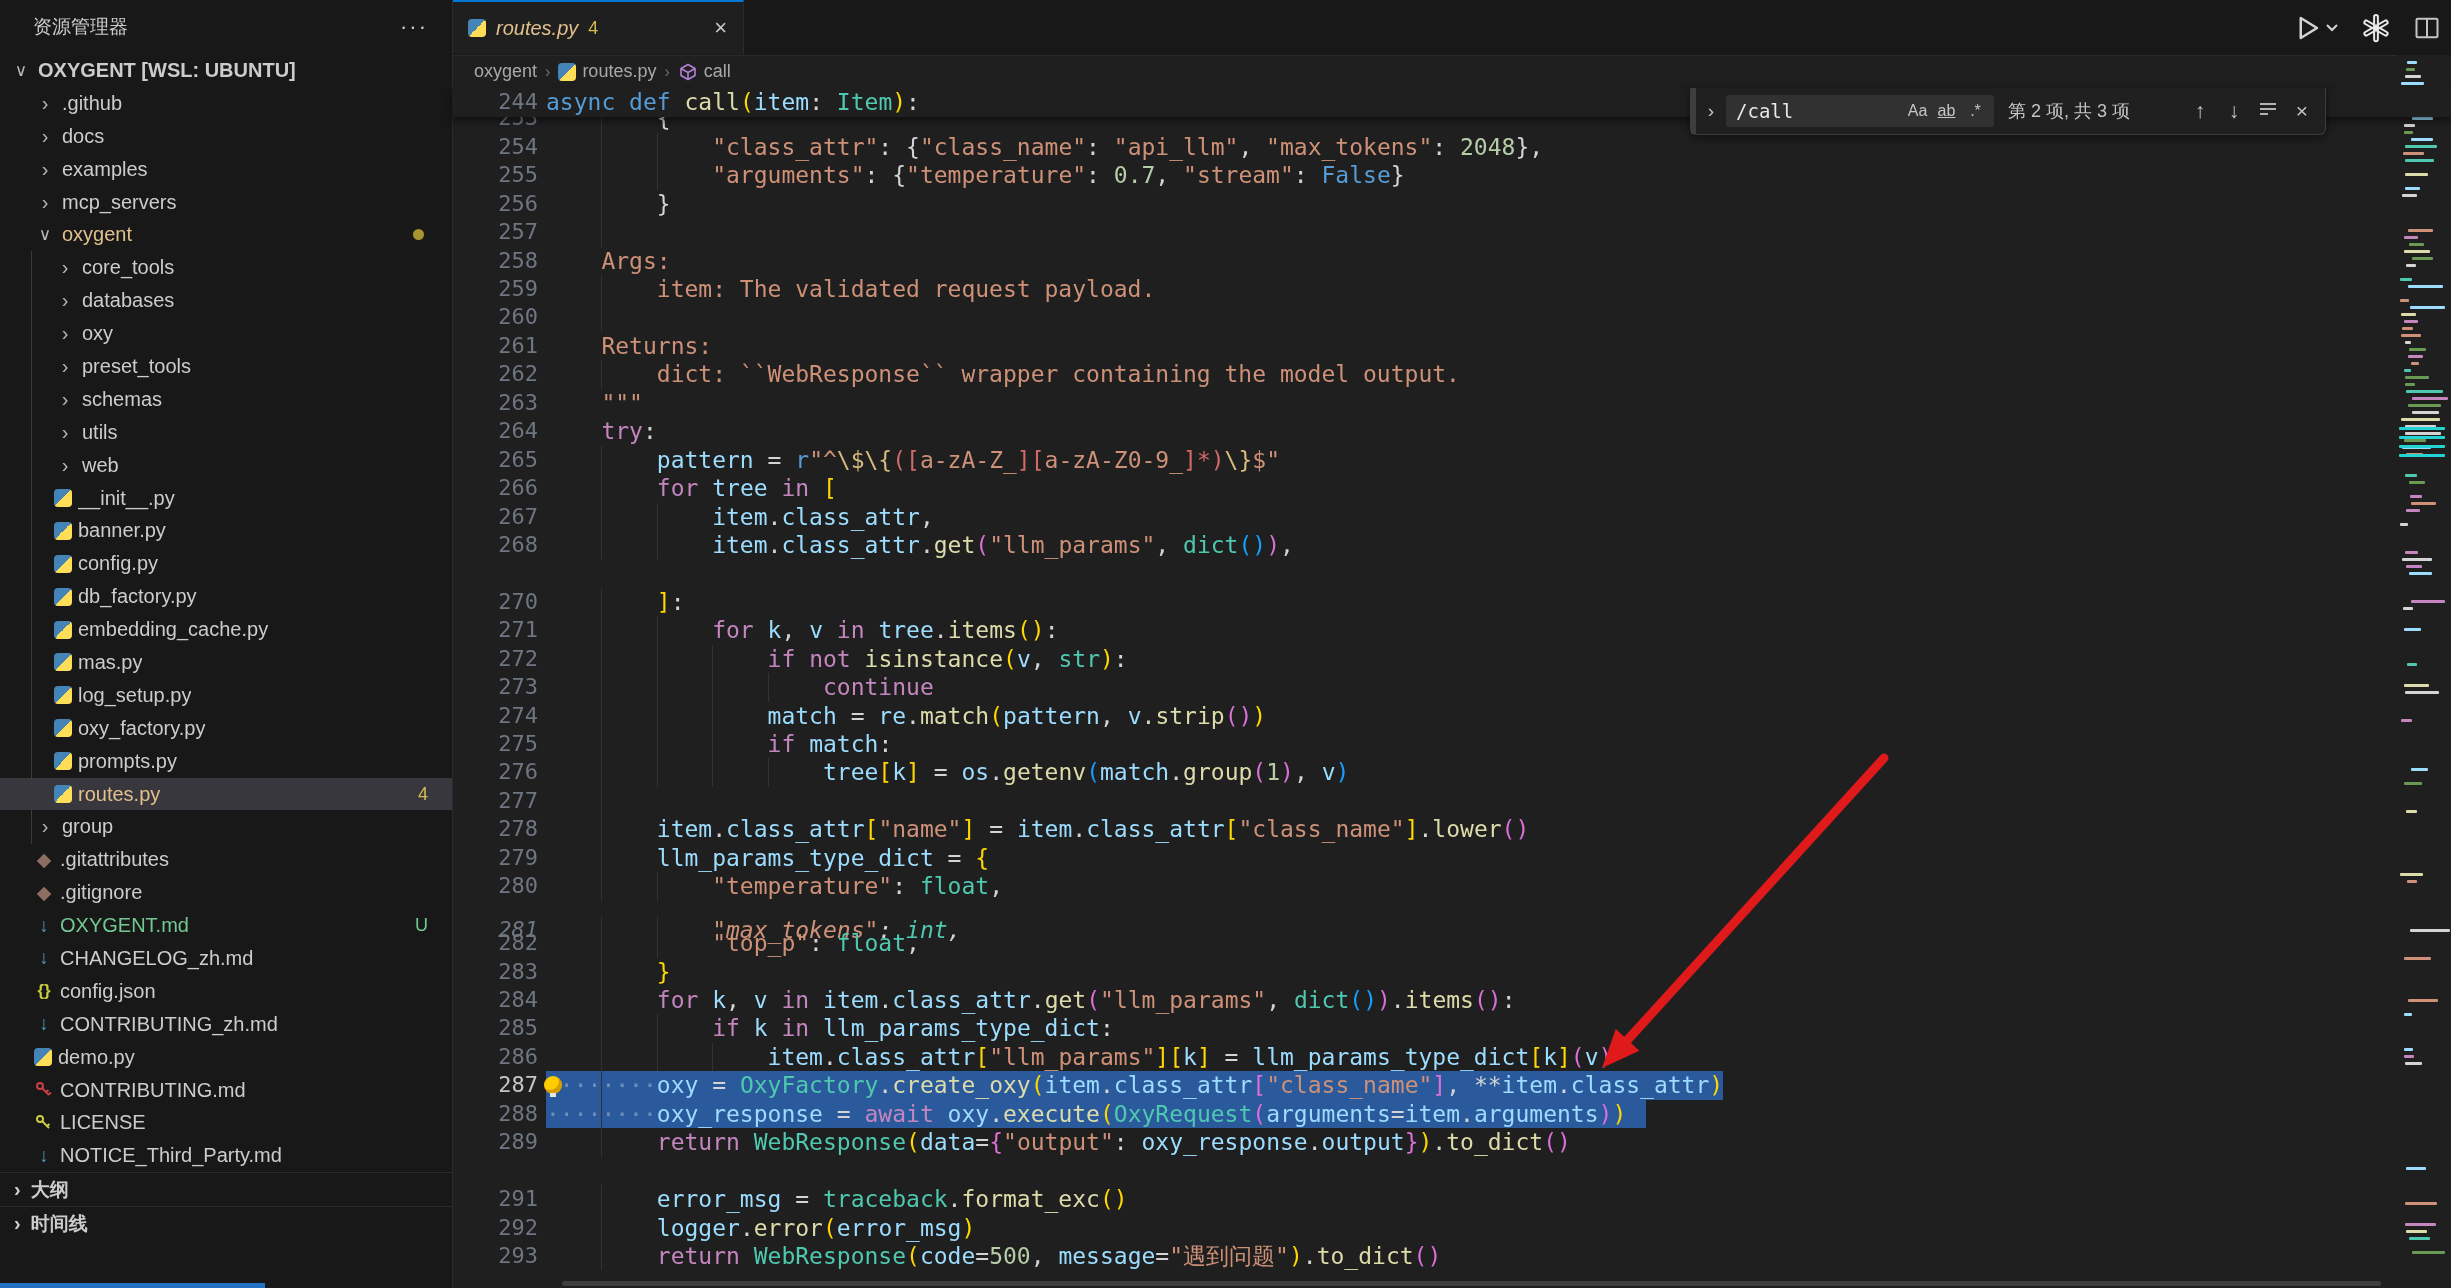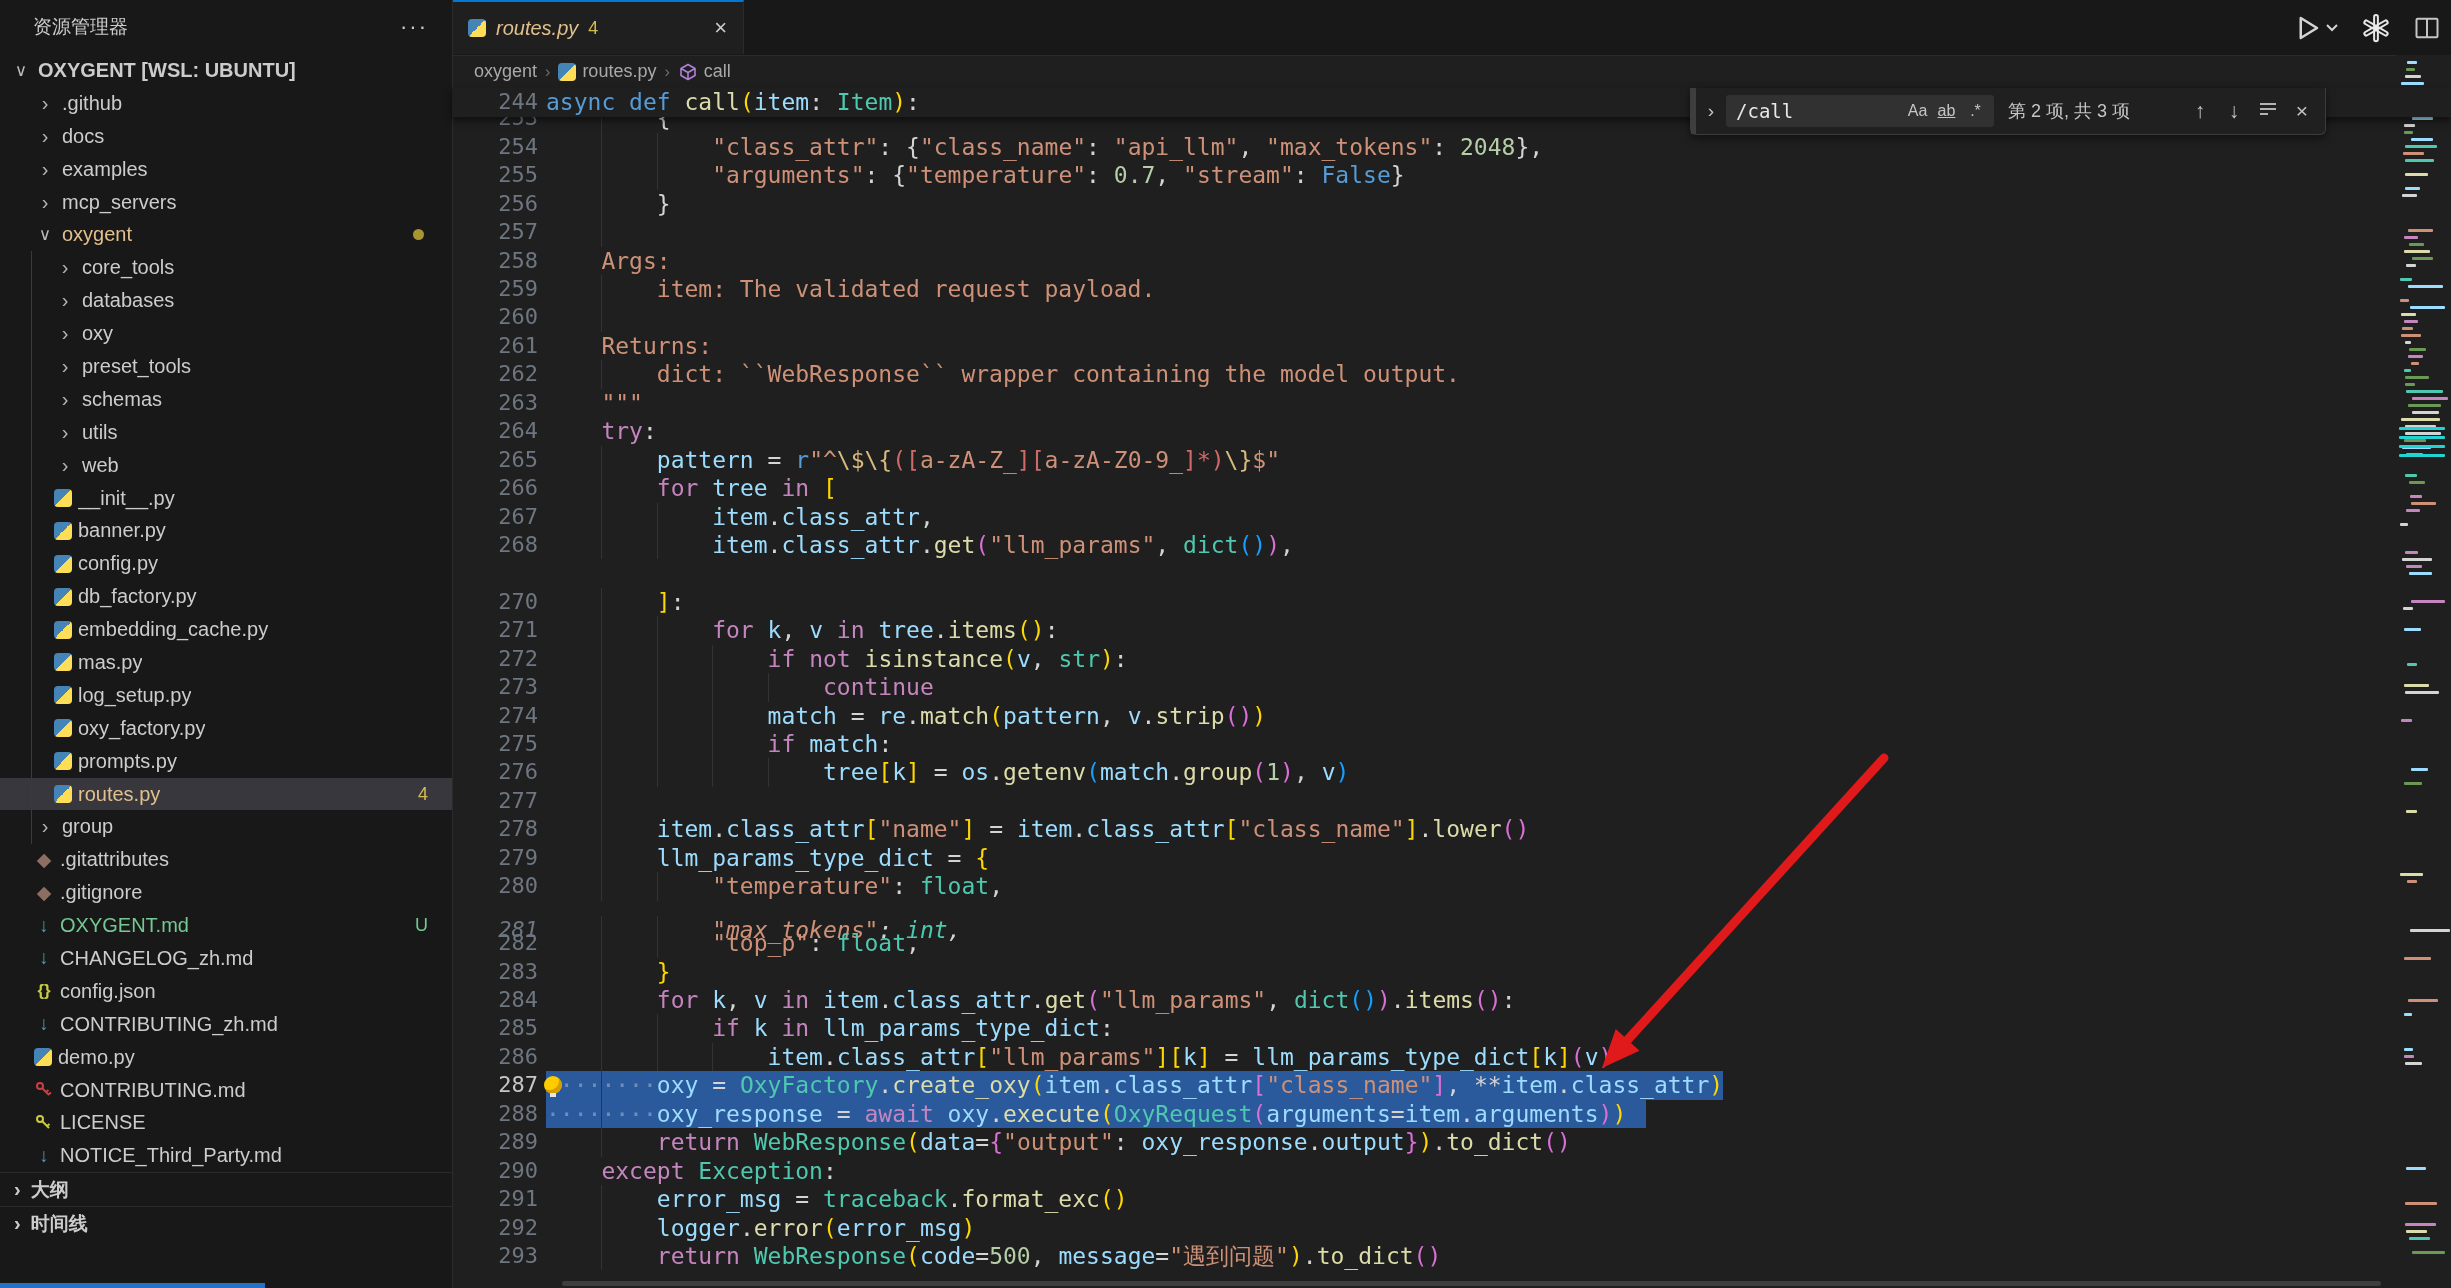--- a/index.html
+++ b/index.html
@@ -493,24 +493,20 @@
       <div class="row" style="top: 1011.76px;">
         <div class="selbg" style="width: 1099.99px;"></div>
         <div class="gd" style="left: 149.384px;"></div>
         <span class="ln">288</span>
         <span class="cd"><span style="color: rgba(220, 228, 235, 0.38);">········</span><span style="color: rgb(156, 220, 254);">oxy_response</span><span style="color: rgb(212, 212, 212);"> = </span><span style="color: rgb(197, 134, 192);">await</span><span style="color: rgb(212, 212, 212);"> </span><span style="color: rgb(156, 220, 254);">oxy</span><span style="color: rgb(212, 212, 212);">.</span><span style="color: rgb(220, 220, 170);">execute</span><span style="color: rgb(255, 215, 0);">(</span><span style="color: rgb(78, 201, 176);">OxyRequest</span><span style="color: rgb(218, 112, 214);">(</span><span style="color: rgb(156, 220, 254);">arguments</span><span style="color: rgb(212, 212, 212);">=</span><span style="color: rgb(156, 220, 254);">item</span><span style="color: rgb(212, 212, 212);">.</span><span style="color: rgb(156, 220, 254);">arguments</span><span style="color: rgb(218, 112, 214);">)</span><span style="color: rgb(255, 215, 0);">)</span></span>
       </div>
       <div class="row" style="top: 1040.2px;">
         <div class="gd" style="left: 149.384px;"></div>
         <span class="ln">289</span>
         <span class="cd"><span style="color: rgb(212, 212, 212);">        </span><span style="color: rgb(197, 134, 192);">return</span><span style="color: rgb(212, 212, 212);"> </span><span style="color: rgb(78, 201, 176);">WebResponse</span><span style="color: rgb(255, 215, 0);">(</span><span style="color: rgb(156, 220, 254);">data</span><span style="color: rgb(212, 212, 212);">=</span><span style="color: rgb(218, 112, 214);">{</span><span style="color: rgb(206, 145, 120);">"output"</span><span style="color: rgb(212, 212, 212);">: </span><span style="color: rgb(156, 220, 254);">oxy_response</span><span style="color: rgb(212, 212, 212);">.</span><span style="color: rgb(156, 220, 254);">output</span><span style="color: rgb(218, 112, 214);">}</span><span style="color: rgb(255, 215, 0);">)</span><span style="color: rgb(212, 212, 212);">.</span><span style="color: rgb(220, 220, 170);">to_dict</span><span style="color: rgb(218, 112, 214);">()</span></span>
-      </div>
-      <div class="row" style="top: 1068.64px;">
-        <span class="ln">290</span>
-        <span class="cd"><span style="color: rgb(212, 212, 212);">    </span><span style="color: rgb(197, 134, 192);">except</span><span style="color: rgb(212, 212, 212);"> </span><span style="color: rgb(78, 201, 176);">Exception</span><span style="color: rgb(212, 212, 212);">:</span></span>
       </div>
       <div class="row" style="top: 1097.08px;">
         <div class="gd" style="left: 149.384px;"></div>
         <span class="ln">291</span>
         <span class="cd"><span style="color: rgb(212, 212, 212);">        </span><span style="color: rgb(156, 220, 254);">error_msg</span><span style="color: rgb(212, 212, 212);"> = </span><span style="color: rgb(78, 201, 176);">traceback</span><span style="color: rgb(212, 212, 212);">.</span><span style="color: rgb(220, 220, 170);">format_exc</span><span style="color: rgb(255, 215, 0);">()</span></span>
       </div>
       <div class="row" style="top: 1125.52px;">
         <div class="gd" style="left: 149.384px;"></div>
         <span class="ln">292</span>
         <span class="cd"><span style="color: rgb(212, 212, 212);">        </span><span style="color: rgb(156, 220, 254);">logger</span><span style="color: rgb(212, 212, 212);">.</span><span style="color: rgb(220, 220, 170);">error</span><span style="color: rgb(255, 215, 0);">(</span><span style="color: rgb(156, 220, 254);">error_msg</span><span style="color: rgb(255, 215, 0);">)</span></span>

